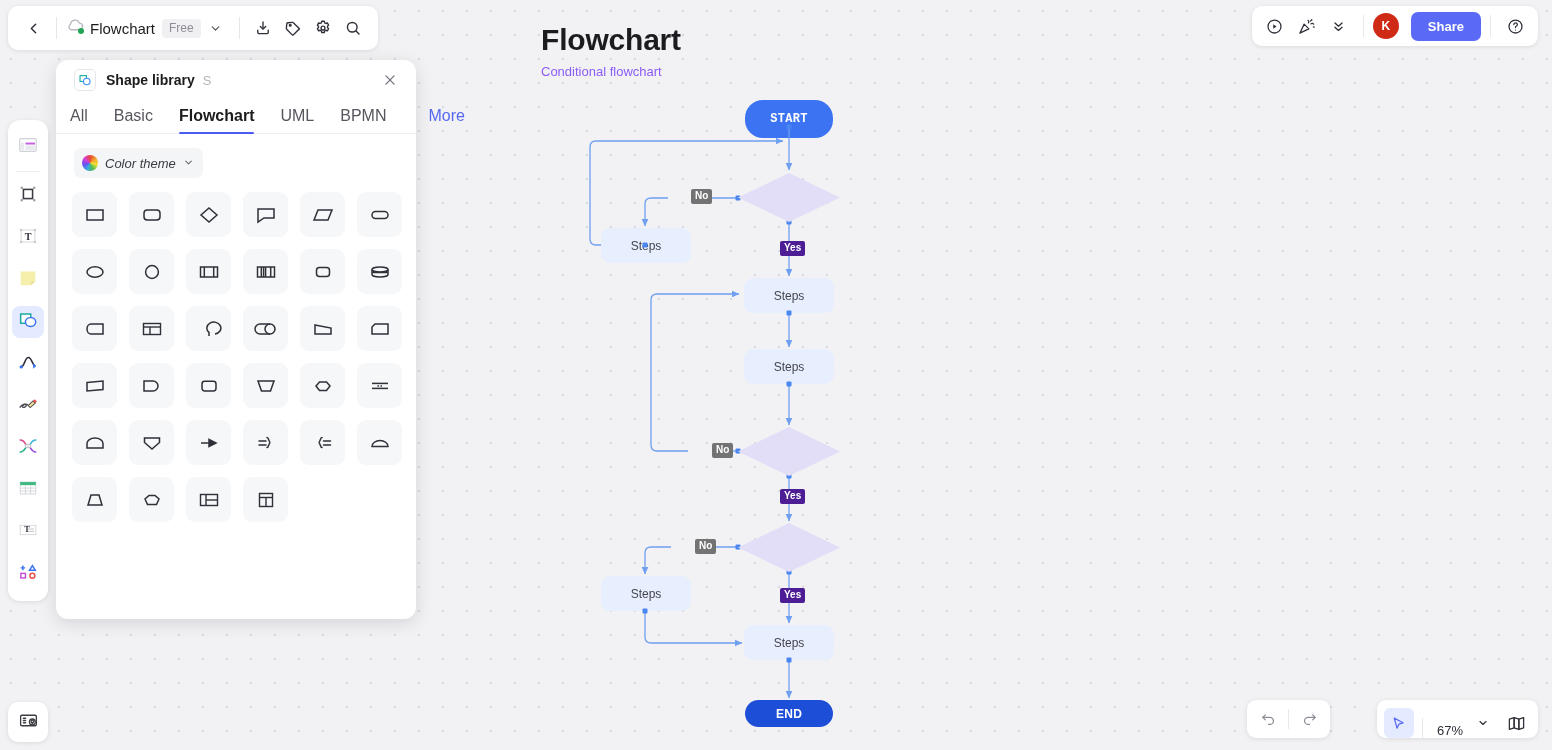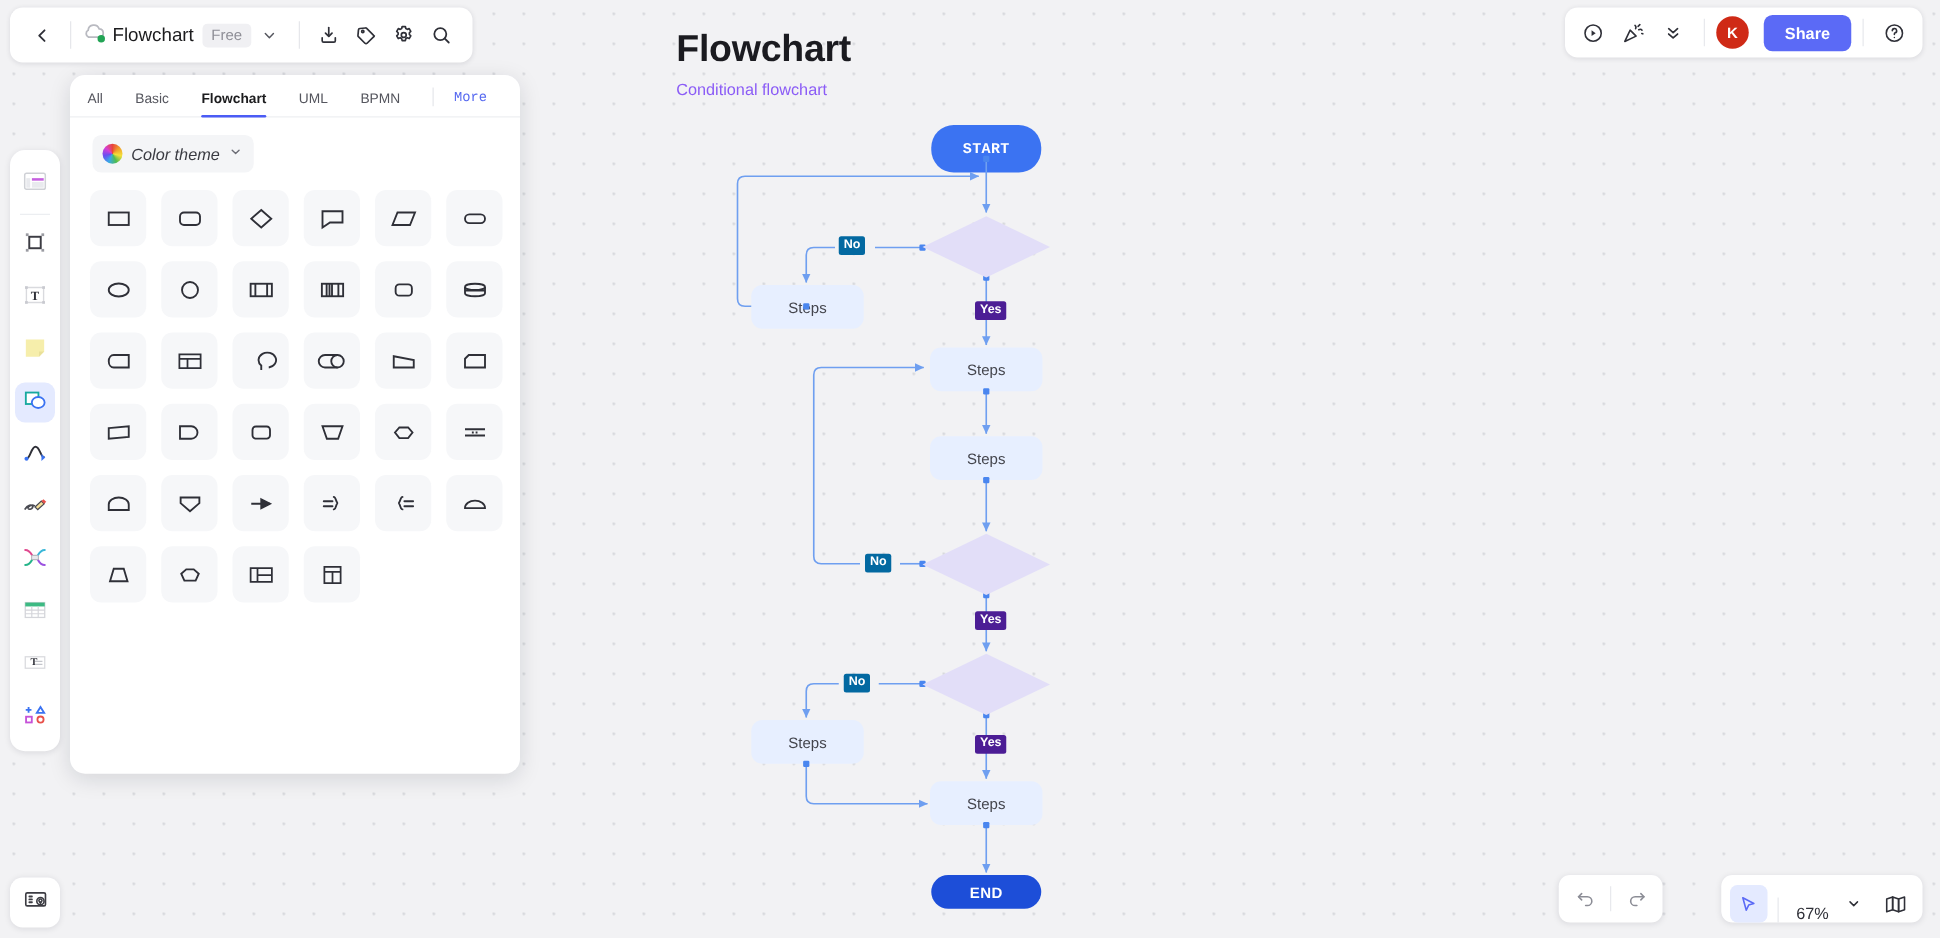--- a/index.html
+++ b/index.html
@@ -102,30 +102,30 @@
     color: #6b6c75; cursor: pointer; border-radius: 5px;
   }
 
   .tabs {
     display: flex; align-items: flex-end;
     padding: 0 14px; height: 34px;
     border-bottom: 1px solid #eeeff2;
     position: relative;
   }
   .tab {
-    font-size: 11px; color: #55565e; cursor: pointer;
+    font-size: 16px; color: #55565e; cursor: pointer;
     padding: 0 0 8px 0; margin-right: 26px; position: relative;
     white-space: nowrap;
   }
   .tab.active { color: #1c1c1e; font-weight: 700; }
   .tab.active::after {
     content: ""; position: absolute; left: 0; right: 0; bottom: -1px;
     height: 2.5px; background: #4b5cf5; border-radius: 2px;
   }
-  .tab.more { color: #5568f0; margin-right: 0; font-family: Liberation Mono, monospace; }
+  .tab.more { color: #5568f0; margin-right: 0; }
   .tab-div { width: 1px; height: 15px; background: #e6e7eb; margin: 0 16px 8px 0; }
 
   .theme-row { padding: 14px 18px 6px; }
   .theme-chip {
     display: inline-flex; align-items: center; gap: 7px;
     background: #f4f5f7; border-radius: 7px;
     padding: 6px 9px 6px 8px; cursor: pointer;
   }
   .theme-label { font-size: 13px; color: #3a3b42; font-style: italic; }
   .color-wheel {
@@ -201,21 +201,21 @@
   .n-cond-label {
     position: absolute; inset: 0;
     display: flex; align-items: center; justify-content: center;
     font-size: 12px; color: #44454d;
   }
   .badge {
     position: absolute; font-size: 10px; color: #fff;
     font-weight: 700; padding: 2px 4px; border-radius: 2px;
     line-height: 1.05; z-index: 6;
   }
-  .badge-no  { background: #0369a1; }
+  .badge-no  { background: #737373; margin-left: 20px; }
   .badge-yes { background: #4c1d95; }
 
   
   .undo-grp {
     position: absolute; right: 222px; bottom: 12px;
     height: 38px; background: #fff; border-radius: 9px;
     display: flex; align-items: center; padding: 0 6px;
     box-shadow: 0 1px 5px rgba(16,24,40,.10); z-index: 30;
   }
   .zoom-grp {
@@ -546,20 +546,36 @@
             <line x1="6.3" y1="14.6" x2="8.6" y2="14.6"></line>
           </g>
           <circle cx="16.4" cy="13.6" r="3.3" fill="#fff"></circle>
           <path d="M16.4 10.9a2.1 2.1 0 0 0-2.1 2.1c0 1.5 2.1 3.5 2.1 3.5s2.1-2 2.1-3.5a2.1 2.1 0 0 0-2.1-2.1z" fill="#3c3c43" stroke="none"></path>
           <circle cx="16.4" cy="13" r=".7" fill="#fff" stroke="none"></circle>
         </svg>
     </span>
   </div>
 
   <div class="panel">
+    <div class="panel-head">
+      <span class="panel-icon">
+        <svg width="14" height="14" viewBox="0 0 24 24" fill="none">
+            <rect x="3.5" y="4.5" width="11" height="10" stroke="#17a9a0" stroke-width="1.9"></rect>
+            <circle cx="15" cy="14.5" r="5.6" fill="#fff" stroke="#3b8ef2" stroke-width="1.9"></circle>
+          </svg>
+      </span>
+      <span class="panel-title">Shape library</span>
+      <span class="panel-shortcut">S</span>
+      <span class="panel-close">
+        <svg width="14" height="14" viewBox="0 0 24 24" fill="none" stroke="#6b6c75" stroke-width="2" stroke-linecap="round">
+            <line x1="5" y1="5" x2="19" y2="19"></line>
+            <line x1="19" y1="5" x2="5" y2="19"></line>
+          </svg>
+      </span>
+    </div>
 
     <div class="tabs">
       <div class="tab">All</div>
       <div class="tab">Basic</div>
       <div class="tab active">Flowchart</div>
       <div class="tab">UML</div>
       <div class="tab">BPMN</div>
       <div class="tab-div"></div>
       <div class="tab more">More</div>
     </div>

